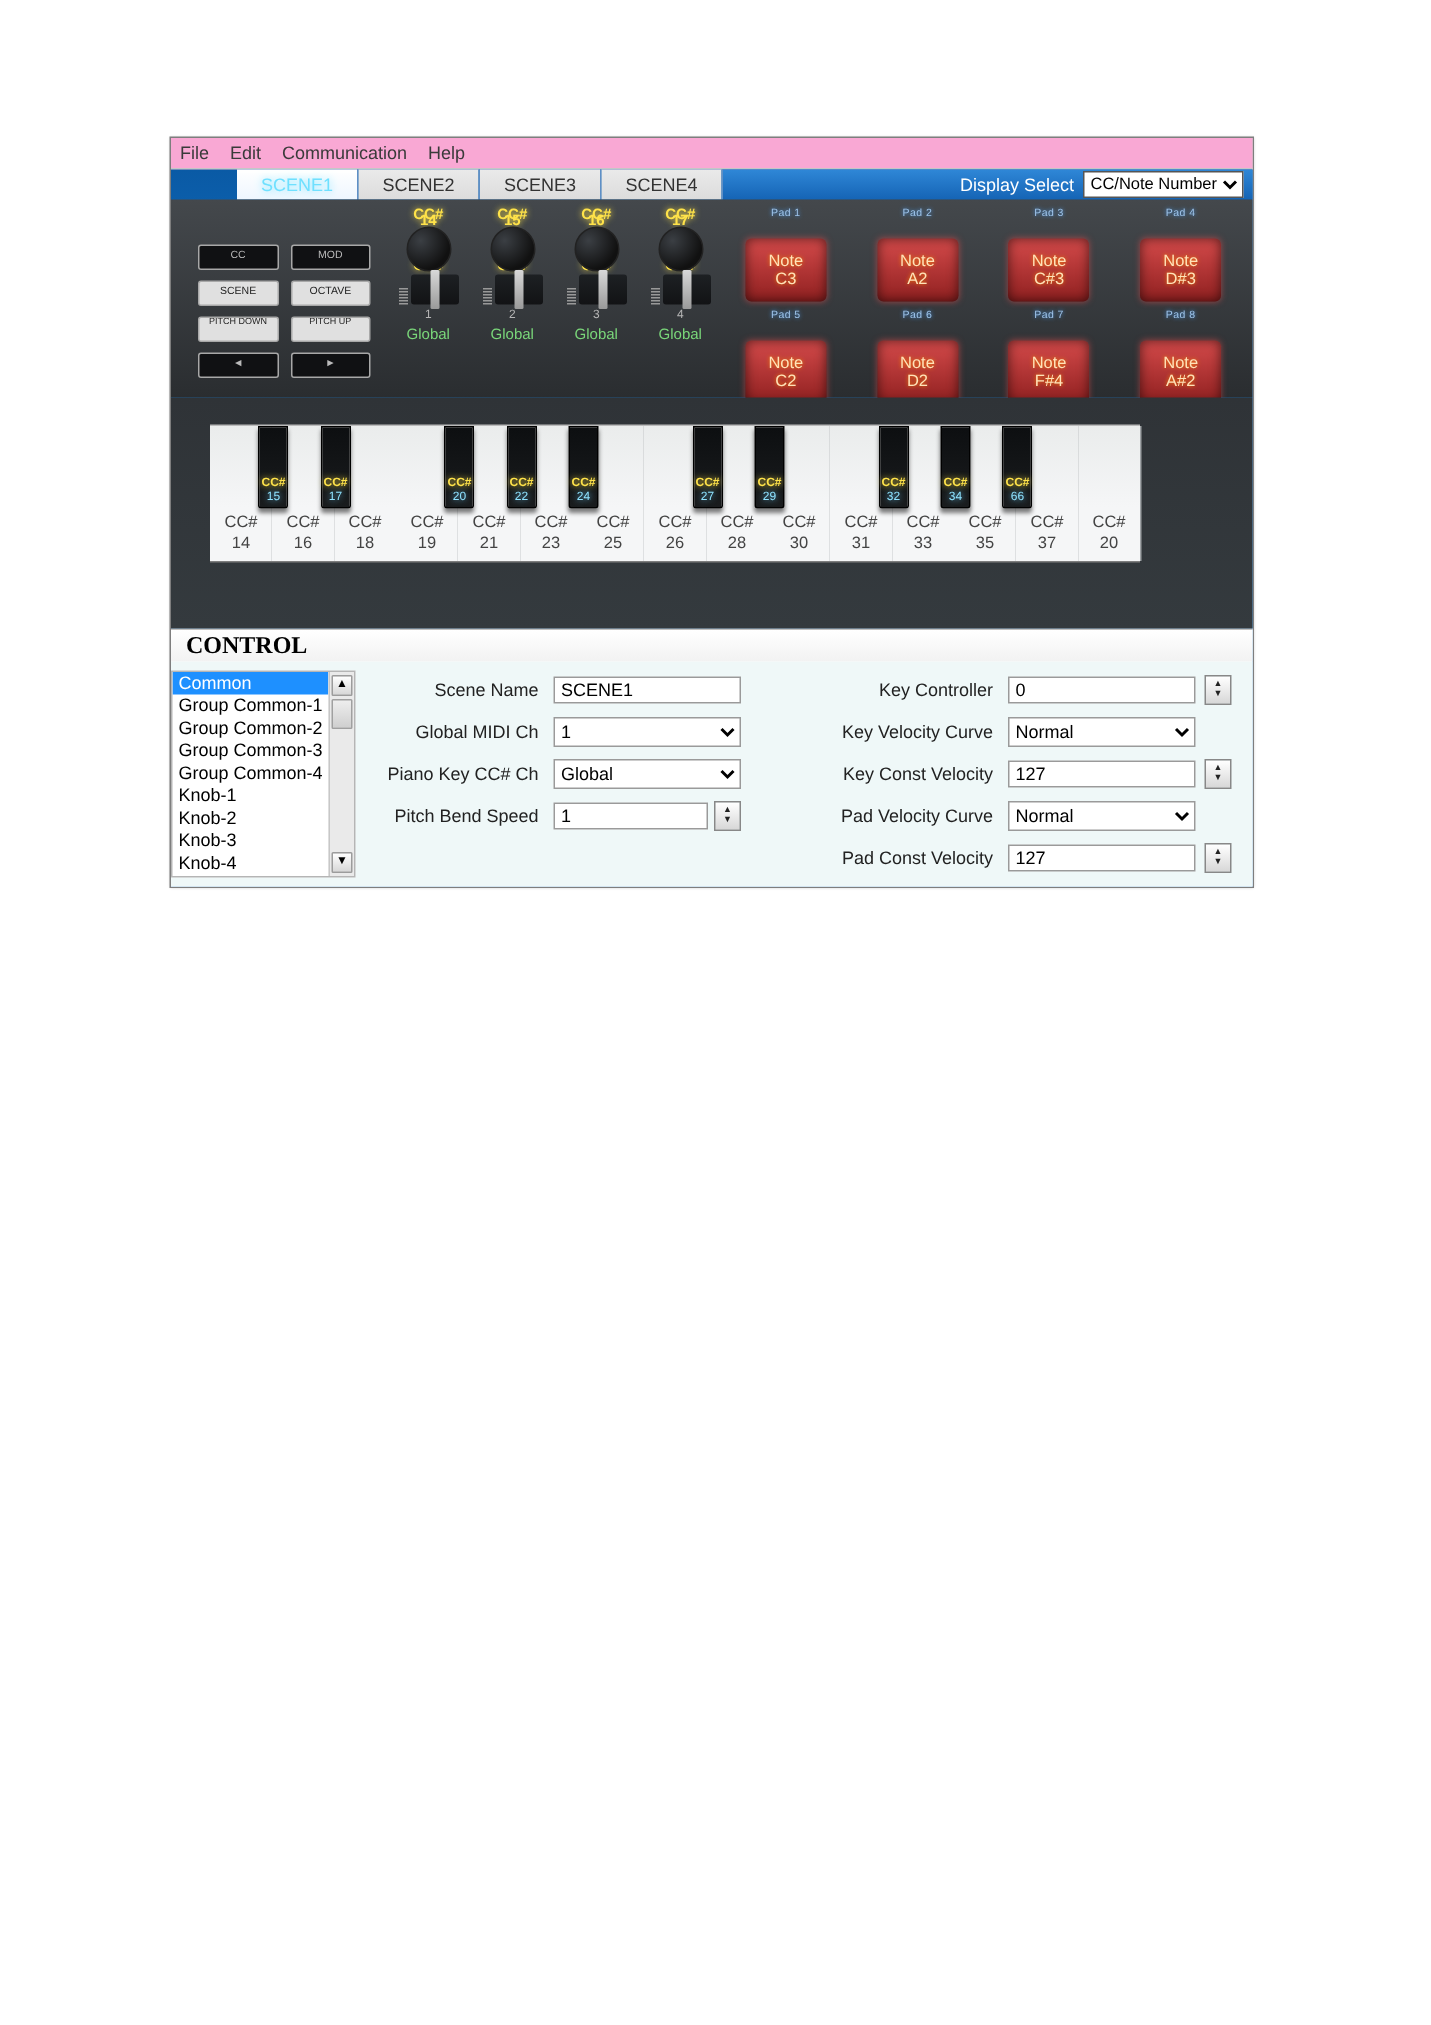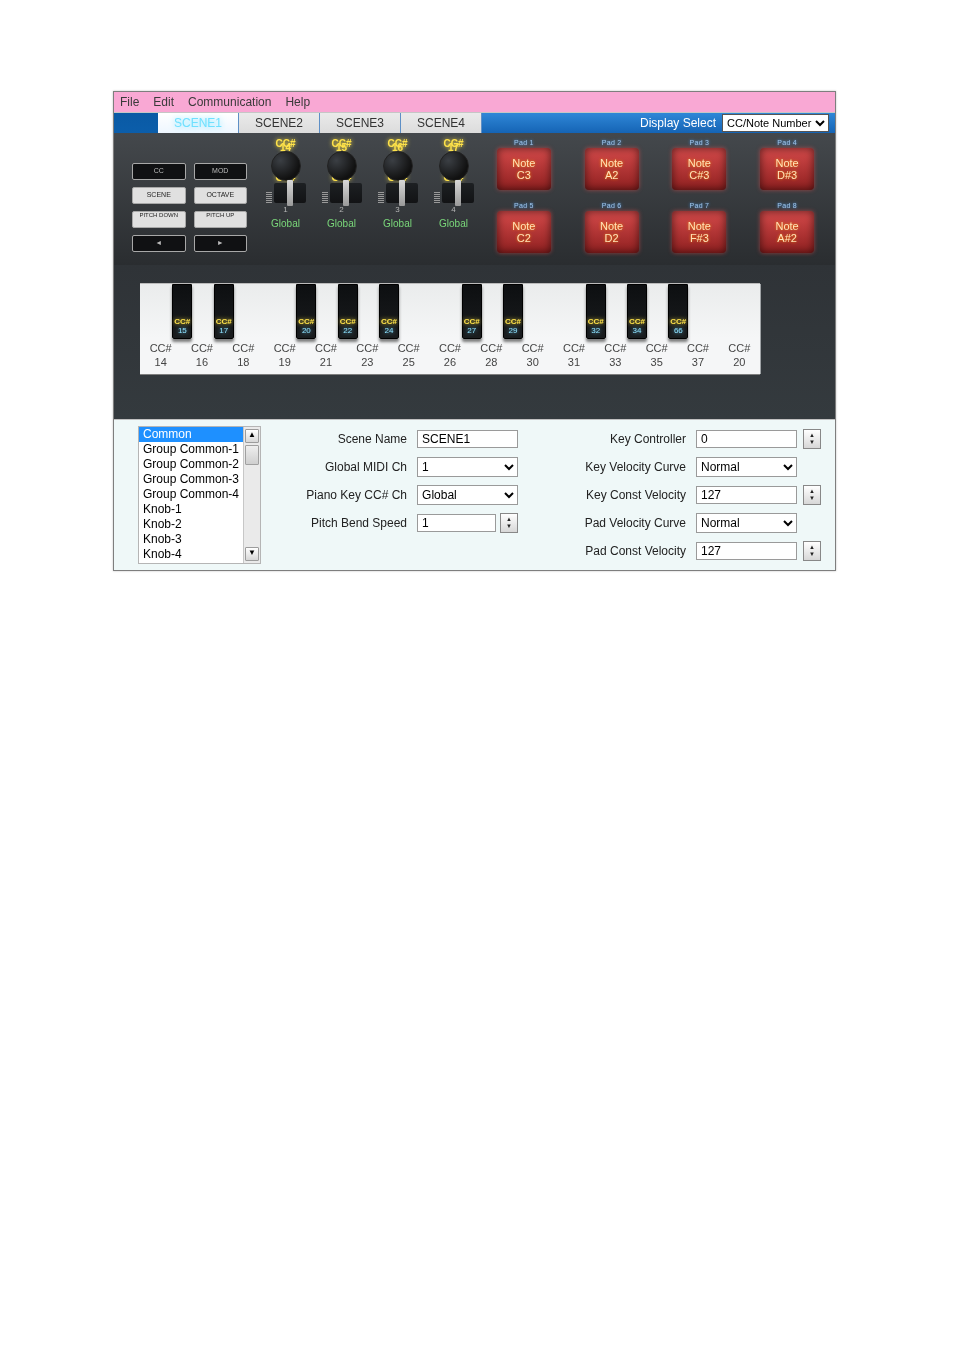--- a/index.html
+++ b/index.html
@@ -39,35 +39,35 @@
   .knob { width:28px; height:28px; border-radius:50%; background:radial-gradient(circle at 30% 30%, #3b3f44, #111 70%); border:1px solid #222; position:relative; }
   .knob-label { font-family:Arial, sans-serif; font-size:10px; font-weight:bold; color:#ffe34a; text-shadow:0 0 4px #ffe34a; text-align:center; line-height:10px; }
   .hslider { width:32px; height:20px; margin-top:4px; background:linear-gradient(#1d2023,#121315); border-radius:2px; position:relative; }
   .hslider .thumb { position:absolute; left:50%; top:-3px; transform:translateX(-50%); width:6px; height:26px; background:linear-gradient(#d8d8d8,#9a9a9a); border-radius:1px; }
   .slider-num { font-size:8px; color:#b5b5b5; margin-top:2px; }
   .slider-global { font-size:10px; color:#7ad77a; margin-top:2px; }
   
   .dp-pads { flex:1 1 auto; padding:6px 12px 6px 6px; display:grid; grid-template-columns:repeat(4,1fr); grid-template-rows:repeat(2,1fr); gap:6px 16px; }
   .pad-wrap { display:flex; flex-direction:column; align-items:center; }
   .pad-title { color:#9ec4ea; font-size:7px; margin-bottom:2px; text-shadow:0 0 3px #4aa3ff; letter-spacing:.3px; }
-  .pad { width:54px; height:42px; border-radius:4px; background:linear-gradient(#d44a4a,#8f2020); box-shadow:inset 0 0 8px rgba(0,0,0,.6), 0 0 4px rgba(255,80,80,.5); display:flex; flex-direction:column; align-items:center; justify-content:center; color:#ffe3b9; font-size:11px; line-height:12px; text-shadow:0 0 3px #ff8a00; }
+  .pad { width:54px; height:42px; border-radius:4px; background:linear-gradient(#d44a4a,#8f2020); box-shadow:inset 0 0 8px rgba(0,0,0,.6), 0 0 4px rgba(255,80,80,.5); display:flex; flex-direction:column; align-items:center; justify-content:center; color:#ffe3b9; font-size:11px; line-height:12px; text-shadow:0 0 3px #ff8a00;margin-top:11px; }
   
   .keyboard-area { background:linear-gradient(#2f3337,#343a3e); padding:18px 26px 6px 26px; position:relative; height:130px; }
   .keys-wrap { position:relative; height:90px; background:linear-gradient(#e4e6e8,#e9ebec); border-top:1px solid #bbb; border-bottom:1px solid #7e7e7e; }
   .white-key { position:absolute; top:0; bottom:0; border-right:1px solid #9fa3a6; background:linear-gradient(#eaecec,#f5f6f7 60%); }
   .white-key .kl1 { position:absolute; left:0; right:0; bottom:20px; text-align:center; font-size:11px; color:#444; }
   .white-key .kl2 { position:absolute; left:0; right:0; bottom:6px; text-align:center; font-size:11px; color:#444; }
   .black-key { position:absolute; top:0; height:50px; width:18px; background:linear-gradient(#0d0f11,#1a1c1e); border:1px solid #000; border-radius:0 0 2px 2px; box-shadow:0 3px 3px rgba(0,0,0,.5); display:flex; flex-direction:column; align-items:center; justify-content:flex-end; padding-bottom:3px; }
   .black-key .bk1 { font-size:8px; font-weight:bold; color:#ffe34a; text-shadow:0 0 4px #ffe34a; line-height:8px; }
   .black-key .bk2 { font-size:8px; color:#8fe3ff; text-shadow:0 0 4px #6fd0ff; line-height:9px; }
   
   .control-section { background:#fff; border-top:1px solid #c0c0c0; }
   .control-header { font-family:"Times New Roman", Georgia, serif; font-weight:bold; font-size:16px; padding:2px 0 1px 10px; background:linear-gradient(#fff,#f2f2f2); }
   .control-body { background:#eff8f8; display:flex; height:150px; }
-  .ctl-listwrap { width:130px; background:#fff; border:1px solid #b5b5b5; margin:6px 24px; display:flex; }
+  .ctl-listwrap { width:130px; background:#fff; border:1px solid #b5b5b5; margin:6px 0; display:flex; }
   .ctl-list { flex:1 1 auto; overflow:hidden; font-size:12px; }
   .ctl-list .item { padding:0 4px; line-height:15px; white-space:nowrap; }
   .ctl-list .item.sel { background:#1e90ff; color:#fff; }
   .ctl-scroll { width:16px; background:#eaeaea; border-left:1px solid #c7c7c7; display:flex; flex-direction:column; justify-content:space-between; align-items:center; padding:2px 0; }
   .ctl-scroll .arrow { width:12px; height:12px; border:1px solid #9c9c9c; background:linear-gradient(#fff,#d7d7d7); border-radius:1px; font-size:8px; text-align:center; line-height:10px; }
   .ctl-scroll .thumb { width:12px; height:18px; background:linear-gradient(#eee,#cfcfcf); border:1px solid #a0a0a0; border-radius:1px; margin-top:2px; }
   .ctl-form { flex:1 1 auto; padding:8px 12px 8px 6px; display:grid; grid-template-columns: 120px 1fr 30px 130px 1fr 20px; column-gap:6px; row-gap:7px; align-items:center; font-size:12px; color:#222; }
   .ctl-form .lbl { text-align:right; padding-right:4px; white-space:nowrap; }
   .ctl-form input[type="text"] { height:18px; border:1px solid #9a9a9a; background:#fff; font-size:12px; padding:0 4px; width:100%; box-sizing:border-box; }
   .ctl-form select { height:20px; border:1px solid #9a9a9a; background:#fff; font-size:12px; width:100%; box-sizing:border-box; }
@@ -251,21 +251,21 @@
               <div class="pad-title">Pad 6</div>
               <div class="pad">
                 <div>Note</div>
                 <div>D2</div>
               </div>
             </div>
             <div class="pad-wrap">
               <div class="pad-title">Pad 7</div>
               <div class="pad">
                 <div>Note</div>
-                <div>F#3</div>
+                <div>F#4</div>
               </div>
             </div>
             <div class="pad-wrap">
               <div class="pad-title">Pad 8</div>
               <div class="pad">
                 <div>Note</div>
                 <div>A#2</div>
               </div>
             </div>
           </div>
@@ -370,20 +370,21 @@
               <div class="bk2">34</div>
             </div>
             <div class="black-key" style="left: 528.333px;">
               <div class="bk1">CC#</div>
               <div class="bk2">66</div>
             </div>
           </div>
       </div>
 
       <div class="control-section">
+        <div class="control-header">CONTROL</div>
         <div class="control-body">
           <div class="ctl-listwrap">
             <div class="ctl-list" id="ctl-list">
                 <div class="item sel">Common</div>
                 <div class="item">Group Common-1</div>
                 <div class="item">Group Common-2</div>
                 <div class="item">Group Common-3</div>
                 <div class="item">Group Common-4</div>
                 <div class="item">Knob-1</div>
                 <div class="item">Knob-2</div>

